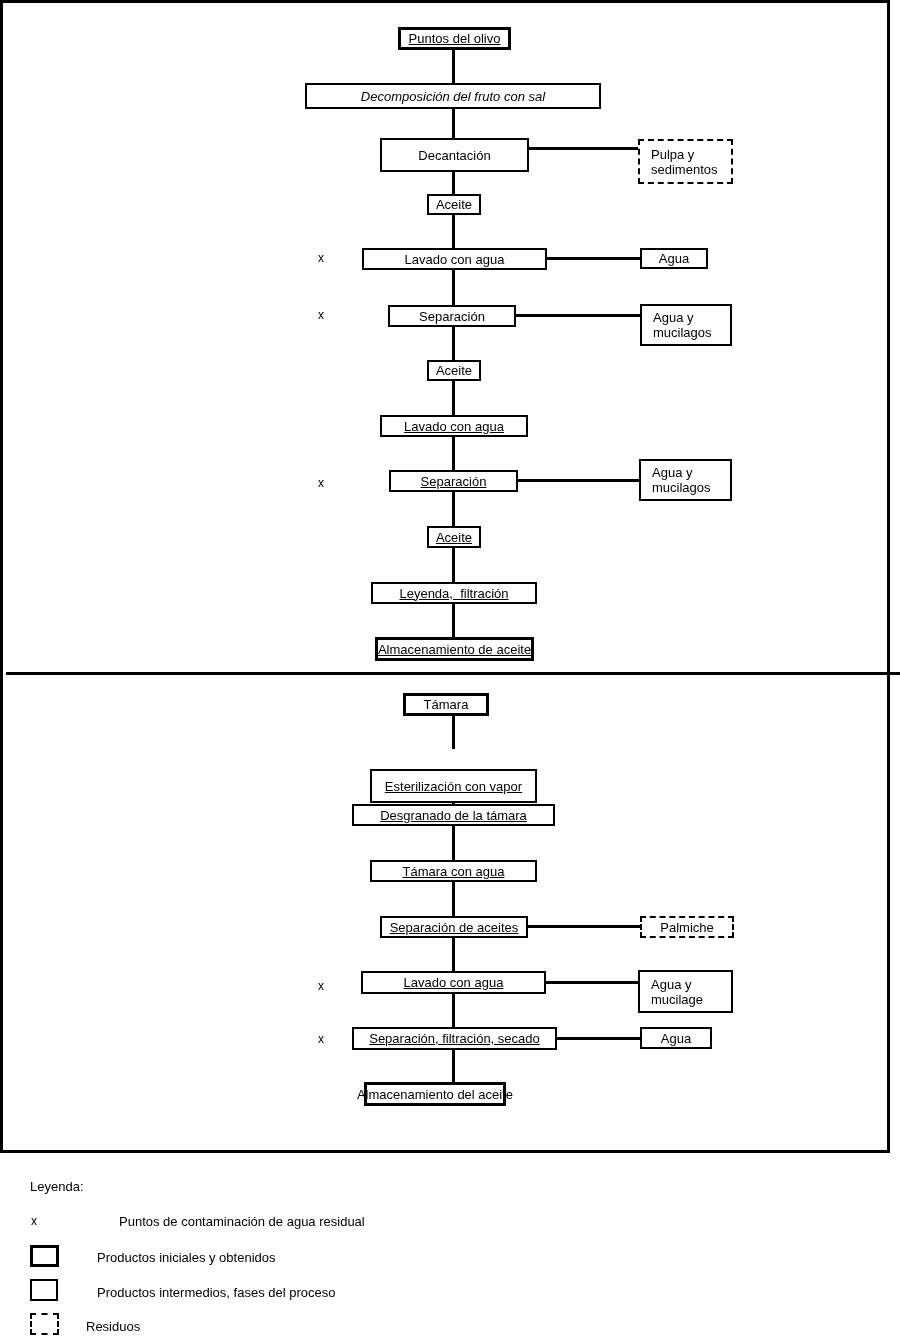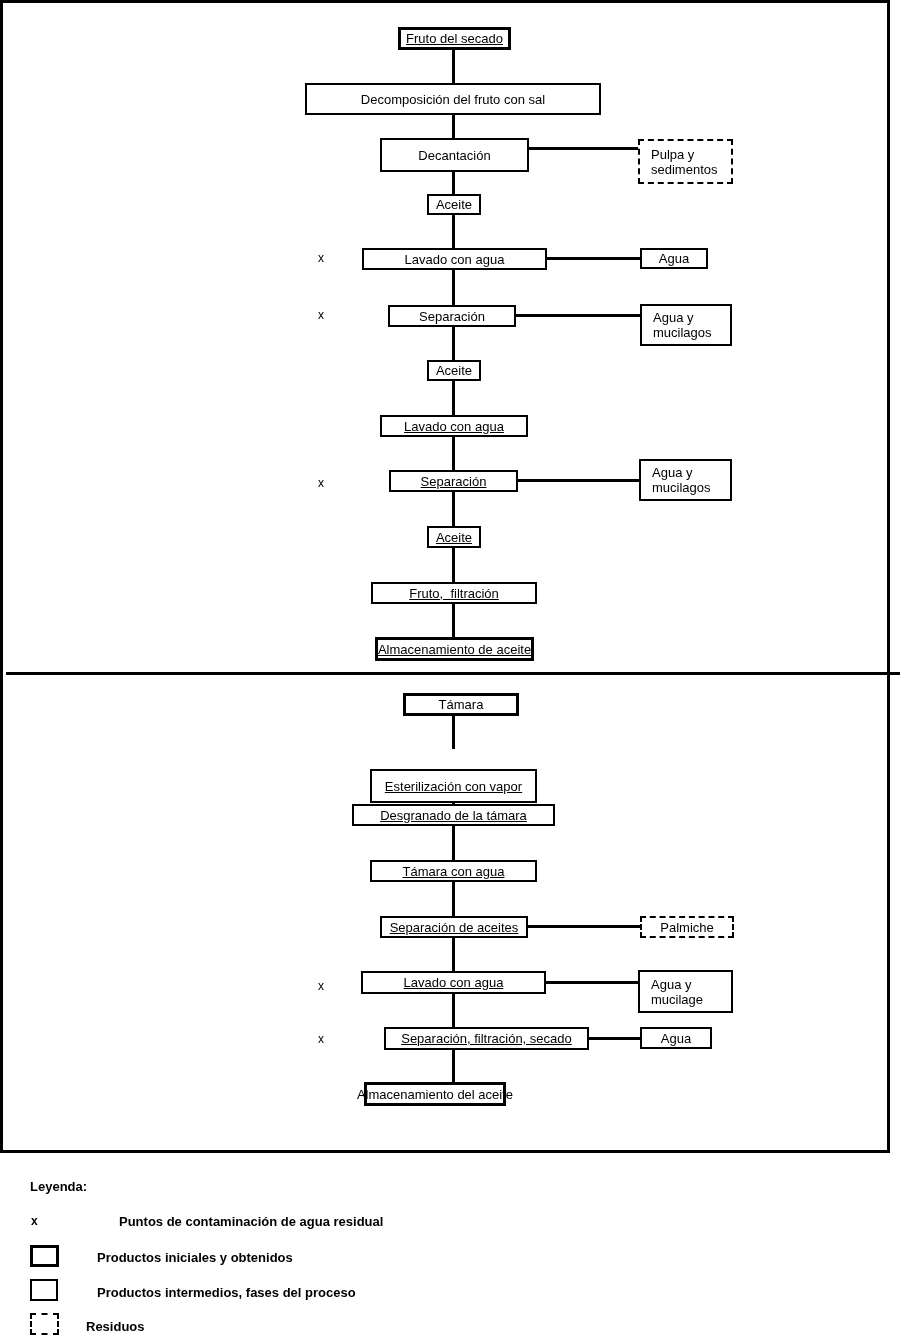--- a/index.html
+++ b/index.html
@@ -14,21 +14,21 @@
   .node{
     position:absolute;background:#fff;border:2px solid #000;box-sizing:border-box;
     display:flex;align-items:center;justify-content:center;
     font-size:13px;line-height:15px;white-space:pre;text-align:center;
   }
   .thick{border-width:3px;}
   .dashed{border-style:dashed;}
   .side-left{justify-content:flex-start;text-align:left;padding-left:11px;white-space:pre-line;}
   .u{text-decoration:underline;}
   .marker{position:absolute;font-size:12px;line-height:13px;}
-  .lg-text{position:absolute;font-size:13px;line-height:15px;font-weight:bold;}
+  .lg-text{position:absolute;font-size:13px;line-height:15px;}
   .lg-box{position:absolute;box-sizing:border-box;background:#fff;border:2px solid #000;}
   .lg-thick{border-width:3px;}
   .lg-dash{border-style:dashed;}
 </style>
 </head>
 <body>
 
 <div class="stage">
 
   <div class="frame"></div>
@@ -44,31 +44,31 @@
   <div class="vline" style="left:452px;top:437px;height:33px;"></div>
   <div class="vline" style="left:452px;top:492px;height:34px;"></div>
   <div class="vline" style="left:452px;top:548px;height:34px;"></div>
   <div class="vline" style="left:452px;top:604px;height:33px;"></div>
 
   <div class="hline" style="left:529px;top:147px;width:109px;"></div>
   <div class="hline" style="left:547px;top:257px;width:93px;"></div>
   <div class="hline" style="left:516px;top:314px;width:124px;"></div>
   <div class="hline" style="left:518px;top:479px;width:121px;"></div>
 
-  <div class="node thick" style="left:398px;top:27px;width:113px;height:23px;"><span class="u">Fruto del secado</span></div>
-  <div class="node" style="left:305px;top:83px;width:296px;height:32px;"><span>Decomposición del fruto con sal</span></div>
+  <div class="node thick" style="left:398px;top:27px;width:113px;height:23px;"><span class="u">Puntos del olivo</span></div>
+  <div class="node" style="left:305px;top:83px;width:296px;height:26px;font-style:italic;"><span>Decomposición del fruto con sal</span></div>
   <div class="node" style="left:380px;top:138px;width:149px;height:34px;"><span>Decantación</span></div>
   <div class="node" style="left:427px;top:194px;width:54px;height:21px;"><span>Aceite</span></div>
   <div class="node" style="left:362px;top:248px;width:185px;height:22px;"><span>Lavado con agua</span></div>
   <div class="node" style="left:388px;top:305px;width:128px;height:22px;"><span>Separación</span></div>
   <div class="node" style="left:427px;top:360px;width:54px;height:21px;"><span>Aceite</span></div>
   <div class="node" style="left:380px;top:415px;width:148px;height:22px;"><span class="u">Lavado con agua</span></div>
   <div class="node" style="left:389px;top:470px;width:129px;height:22px;"><span class="u">Separación</span></div>
   <div class="node" style="left:427px;top:526px;width:54px;height:22px;"><span class="u">Aceite</span></div>
-  <div class="node" style="left:371px;top:582px;width:166px;height:22px;"><span class="u">Fruto,  filtración</span></div>
+  <div class="node" style="left:371px;top:582px;width:166px;height:22px;"><span class="u">Leyenda,  filtración</span></div>
   <div class="node thick" style="left:375px;top:637px;width:159px;height:24px;"><span class="u">Almacenamiento de aceite</span></div>
 
   <div class="node dashed side-left" style="left:638px;top:139px;width:95px;height:45px;"><span>Pulpa y
 sedimentos</span></div>
   <div class="node" style="left:640px;top:248px;width:68px;height:21px;"><span>Agua</span></div>
   <div class="node side-left" style="left:640px;top:304px;width:92px;height:42px;"><span>Agua y
 mucilagos</span></div>
   <div class="node side-left" style="left:639px;top:459px;width:93px;height:42px;"><span>Agua y
 mucilagos</span></div>
 
@@ -81,27 +81,27 @@
   <div class="vline" style="left:452px;top:826px;height:34px;"></div>
   <div class="vline" style="left:452px;top:882px;height:34px;"></div>
   <div class="vline" style="left:452px;top:938px;height:33px;"></div>
   <div class="vline" style="left:452px;top:994px;height:33px;"></div>
   <div class="vline" style="left:452px;top:1050px;height:32px;"></div>
 
   <div class="hline" style="left:528px;top:925px;width:112px;"></div>
   <div class="hline" style="left:546px;top:981px;width:92px;"></div>
   <div class="hline" style="left:557px;top:1037px;width:83px;"></div>
 
-  <div class="node thick" style="left:403px;top:693px;width:116px;height:23px;"><span>Támara</span></div>
+  <div class="node thick" style="left:403px;top:693px;width:86px;height:23px;"><span>Támara</span></div>
   <div class="node" style="left:370px;top:769px;width:167px;height:34px;"><span class="u">Esterilización con vapor</span></div>
   <div class="node" style="left:352px;top:804px;width:203px;height:22px;"><span class="u">Desgranado de la támara</span></div>
   <div class="node" style="left:370px;top:860px;width:167px;height:22px;"><span class="u">Támara con agua</span></div>
   <div class="node" style="left:380px;top:916px;width:148px;height:22px;"><span class="u">Separación de aceites</span></div>
   <div class="node" style="left:361px;top:971px;width:185px;height:23px;"><span class="u">Lavado con agua</span></div>
-  <div class="node" style="left:352px;top:1027px;width:205px;height:23px;margin-left:32px;"><span class="u">Separación, filtración, secado</span></div>
+  <div class="node" style="left:352px;top:1027px;width:205px;height:23px;"><span class="u">Separación, filtración, secado</span></div>
   <div class="node thick" style="left:364px;top:1082px;width:142px;height:24px;"><span>Almacenamiento del aceite</span></div>
 
   <div class="node dashed" style="left:640px;top:916px;width:94px;height:22px;"><span>Palmiche</span></div>
   <div class="node side-left" style="left:638px;top:970px;width:95px;height:43px;"><span>Agua y
 mucilage</span></div>
   <div class="node" style="left:640px;top:1027px;width:72px;height:22px;"><span>Agua</span></div>
 
   <span class="marker" style="left:318px;top:980px;">x</span>
   <span class="marker" style="left:318px;top:1033px;">x</span>
 

